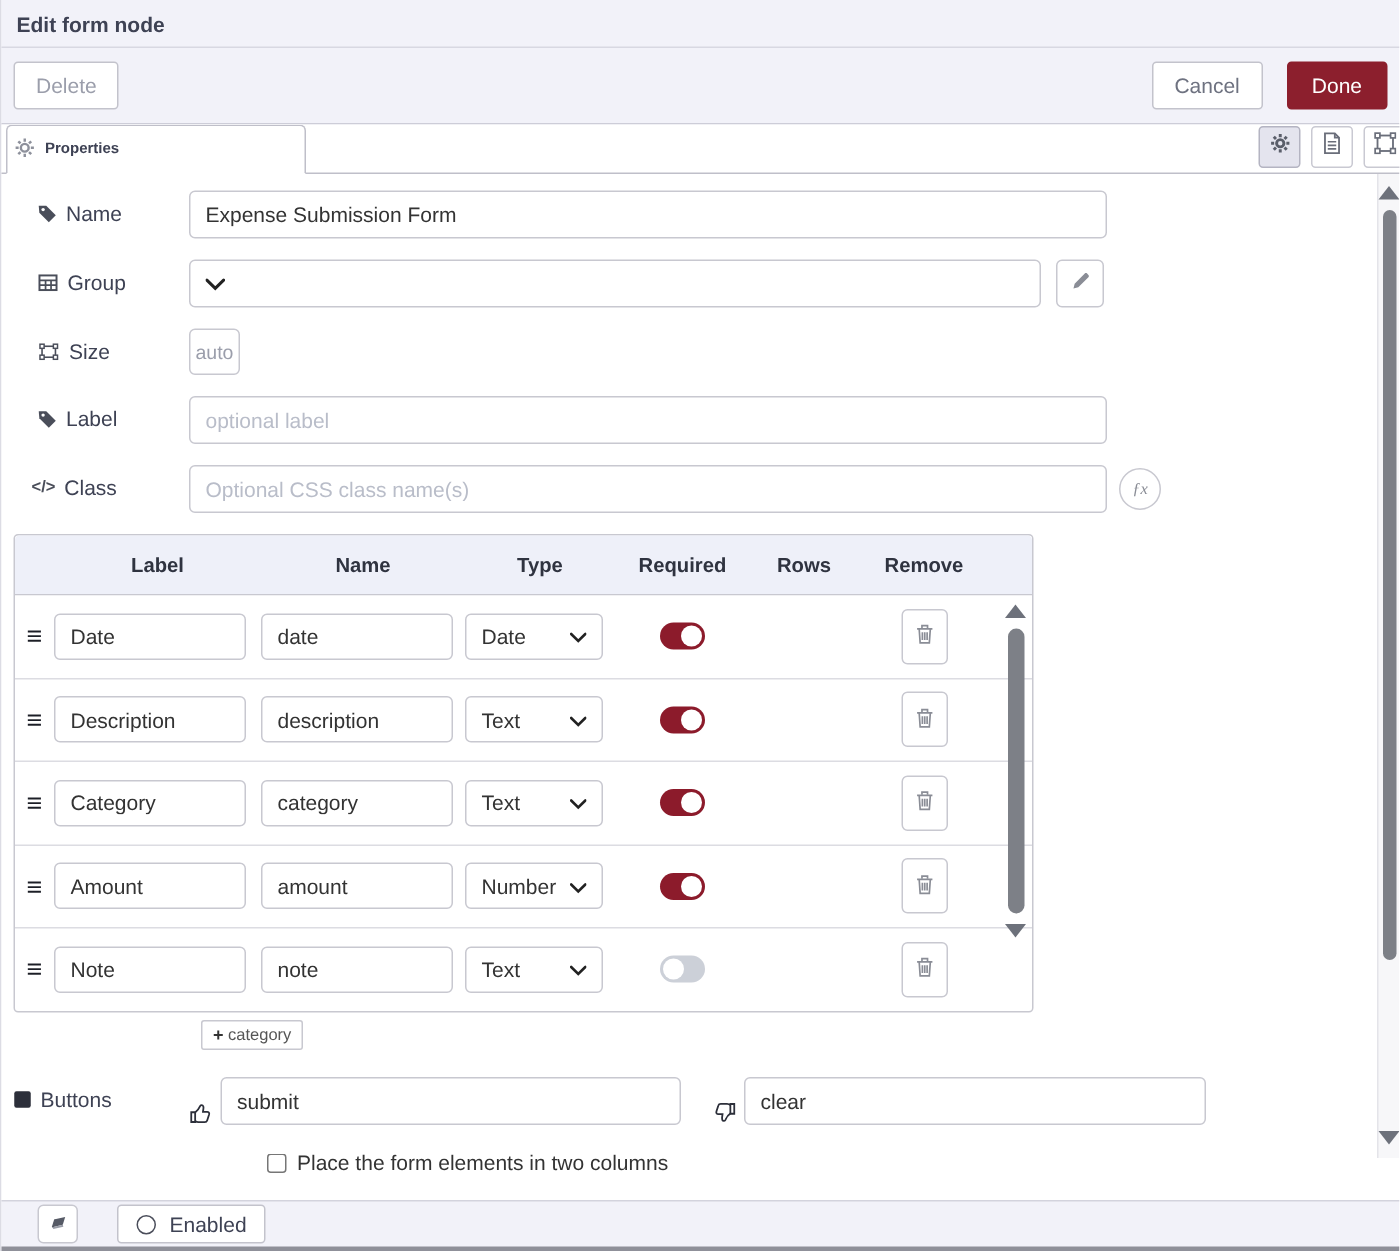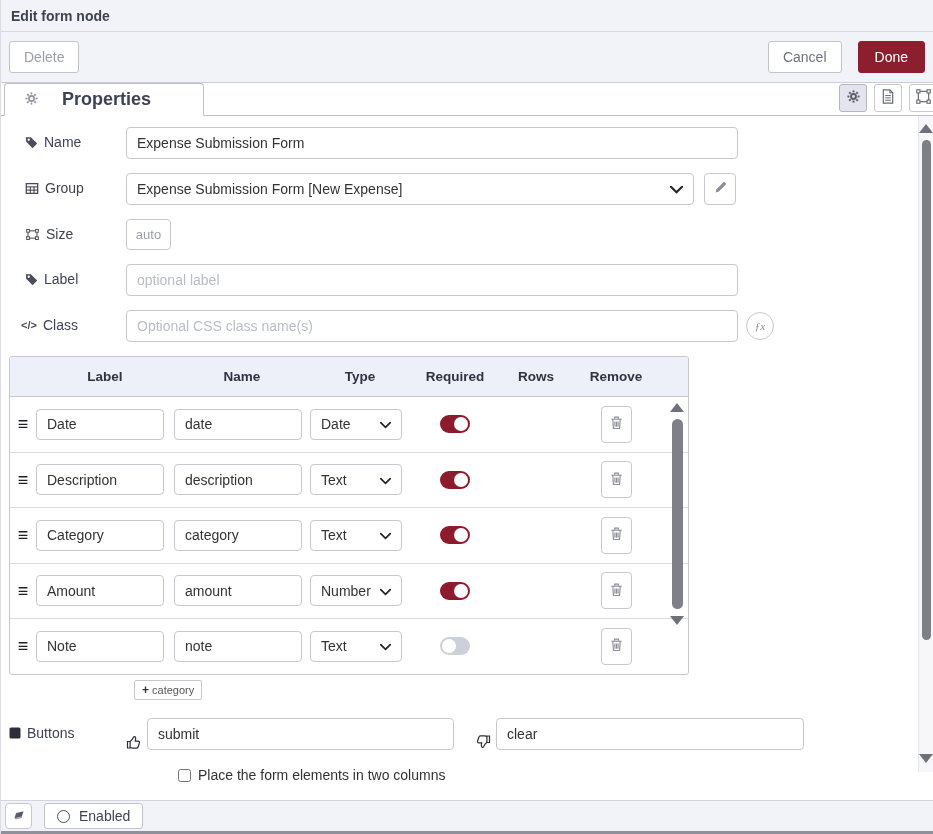--- a/index.html
+++ b/index.html
@@ -15,42 +15,42 @@
   .buttonbar { height:51px; background:#f2f2f9; border-bottom:1px solid #cdcdd8; display:flex; align-items:center; padding:0 8px; flex-shrink:0; }
   .btn { font-size:14px; border:1px solid #c3c3cc; background:#fff; border-radius:3px; padding:7px 14px; color:#6e7280; cursor:pointer; font-family:inherit; }
   .btn.delete { color:#9b9eab; }
   .spacer { flex:1; }
   .btn.cancel { margin-right:16px; }
   .btn.done { background:#8c1f2d; border-color:#8c1f2d; color:#fff; padding:7px 16px; }
 
   
   .tabbar { height:33px; background:#fff; position:relative; flex-shrink:0; }
   .tabbar .baseline { position:absolute; left:0; right:0; bottom:0; height:1px; background:#bfbfc9; }
-  .tab { position:absolute; left:3px; bottom:0; width:200px; height:33px; background:#fff; border:1px solid #bfbfc9; border-bottom:1px solid #fff; border-radius:4px 4px 0 0; display:flex; align-items:center; gap:24px; padding:0 20px; z-index:2; font-size:18px; font-weight:bold; color:#3e4254; cursor:pointer; }
+  .tab { position:absolute; left:3px; bottom:0; width:200px; height:33px; background:#fff; border:1px solid #bfbfc9; border-bottom:1px solid #fff; border-radius:4px 4px 0 0; display:flex; align-items:center; gap:7px; padding:0 5px; z-index:2; font-size:10px; font-weight:bold; color:#3e4254; cursor:pointer; }
   .tab .gear-glyph { color:#8e919c; }
   .tab-icons { position:absolute; right:-4px; bottom:4px; display:flex; gap:7px; z-index:2; }
   .icon-btn { width:28px; height:28px; border:1px solid #c9c9d2; background:#fff; border-radius:3px; display:flex; align-items:center; justify-content:center; cursor:pointer; }
   .icon-btn.selected { background:#e4e4ee; border-color:#b4b4c2; }
 
   
   .content { flex:1; position:relative; background:#fff; padding:11px 0 0 8px; overflow:hidden; }
   .form-row { display:flex; align-items:flex-start; margin-bottom:14px; }
   .row-label { width:117px; flex-shrink:0; padding-top:7px; font-size:14px; color:#3e4254; display:flex; align-items:center; gap:6px; line-height:1.2; }
   .row-label.indent { padding-left:16px; }
   .row-label.wrap { flex-wrap:wrap; align-items:flex-start; padding-top:3px; }
   .row-label .licon { flex-shrink:0; display:inline-flex; align-items:center; }
   input[type=text] { font-family:inherit; font-size:14px; color:#333; border:1px solid #c8c8d0; border-radius:4px; height:32px; padding:0 10px; outline:none; background:#fff; }
   input::placeholder { color:#b9bdc9; }
   .in-wide { width:612px; }
   .sel { border:1px solid #c8c8d0; border-radius:4px; height:32px; background:#fff; display:flex; align-items:center; padding:0 10px; font-size:14px; color:#333; cursor:pointer; }
   .sel .sel-txt { flex:1; white-space:nowrap; overflow:hidden; }
   .sel-group { width:568px; }
   .sq-btn { border:1px solid #c8c8d0; border-radius:4px; background:#fff; display:flex; align-items:center; justify-content:center; cursor:pointer; }
   .pencil-btn { width:32px; height:32px; margin-left:10px; }
-  .auto-btn { width:45px; height:31px; font-size:13px; color:#9b9eab; font-family:inherit; }
+  .auto-btn { width:34px; height:31px; font-size:13px; color:#9b9eab; font-family:inherit; }
   .fx-btn { width:28px; height:28px; margin-left:8px; margin-top:2px; border:1px solid #c8c8d0; border-radius:50%; background:#fff; display:flex; align-items:center; justify-content:center; font-family:"Liberation Serif","DejaVu Serif",serif; font-style:italic; font-size:11px; color:#8a8d96; cursor:pointer; }
 
   
   .eltable-wrap { display:flex; flex-direction:column; }
   .eltable { width:680px; border:1px solid #c8c8d0; border-radius:3px; background:#fff; }
   .el-head { height:40px; background:#eef0f9; border-bottom:1px solid #c8c8d0; display:grid; grid-template-columns:26px 138px 136px 100px 90px 72px 88px; align-items:center; font-size:13.5px; font-weight:bold; color:#2f3340; text-align:center; border-radius:3px 3px 0 0; }
   .el-body { height:277px; overflow:hidden; position:relative; }
   .el-row { height:55.5px; display:grid; grid-template-columns:26px 138px 136px 100px 90px 72px 88px; align-items:center; border-bottom:1px solid #dcdce2; }
   .el-row:last-child { border-bottom:none; }
   .drag { font-size:18px; font-weight:bold; color:#1c1e26; text-align:center; cursor:grab; line-height:1; }
@@ -82,21 +82,21 @@
   .chk-row { margin:17px 0 0 125px; display:flex; align-items:center; gap:7px; font-size:14px; color:#333;padding-left:44px; }
   .chk-row input { width:13px; height:13px; cursor:pointer; }
 
   
   .main-scroll { position:absolute; top:0; right:0; width:15px; height:656px; background:#f7f7f9; border-left:1px solid #e4e4e9; }
   .main-scroll .arrow-up { position:absolute; top:8px; left:0; right:0; }
   .main-scroll .thumb { position:absolute; top:24px; left:3px; width:9px; height:500px; border-radius:5px; background:#7d8087; }
   .main-scroll .arrow-down { position:absolute; top:638px; left:0; right:0; }
 
   
-  .footer { height:34px; background:#f2f2f9; border-top:1px solid #d3d3dd; border-bottom:3px solid #8f9099; display:flex; align-items:center; padding:0 4px; gap:12px; flex-shrink:0; }
+  .footer { height:34px; background:#f2f2f9; border-top:1px solid #d3d3dd; border-bottom:3px solid #8f9099; display:flex; align-items:center; padding:0 24px; gap:26px; flex-shrink:0; }
   .book-btn { width:27px; height:26px; }
   .enabled-btn { height:26px; border:1px solid #c3c3cc; background:#fff; border-radius:3px; display:flex; align-items:center; gap:9px; padding:0 12px; font-size:14px; color:#3e4254; cursor:pointer; font-family:inherit; }
   .ring { width:13px; height:13px; border:1.5px solid #4a4d5a; border-radius:50%; }
 </style>
 </head>
 <body>
 
 <div class="dialog">
 
   <div class="titlebar">
@@ -199,21 +199,20 @@
               <rect x="1" y="2" width="14" height="12" fill="none" stroke="#4a4e5a" stroke-width="1.6"></rect>
               <line x1="1" y1="6" x2="15" y2="6" stroke="#4a4e5a" stroke-width="1.4"></line>
               <line x1="1" y1="10" x2="15" y2="10" stroke="#4a4e5a" stroke-width="1.4"></line>
               <line x1="6" y1="6" x2="6" y2="14" stroke="#4a4e5a" stroke-width="1.4"></line>
               <line x1="10.5" y1="6" x2="10.5" y2="14" stroke="#4a4e5a" stroke-width="1.4"></line>
             </svg>
         </span>
         <span>Group</span>
       </div>
       <div class="sel sel-group">
-        <span class="sel-txt">Expense Submission Form [New Expense]</span>
         <span class="licon">
           <svg width="13" height="9" viewBox="0 0 14 9">
               <polyline points="1,1.5 7,7.5 13,1.5" fill="none" stroke="#222" stroke-width="2.2" stroke-linecap="round"></polyline>
             </svg>
         </span>
       </div>
       <button class="sq-btn pencil-btn">
         <span class="licon">
           <svg width="13" height="13" viewBox="0 0 16 16">
               <path d="M2 14l1-4 8.3-8.3c.5-.5 1.4-.5 1.9 0l1.1 1.1c.5.5.5 1.4 0 1.9L6 13z" fill="#8a8d96"></path>

